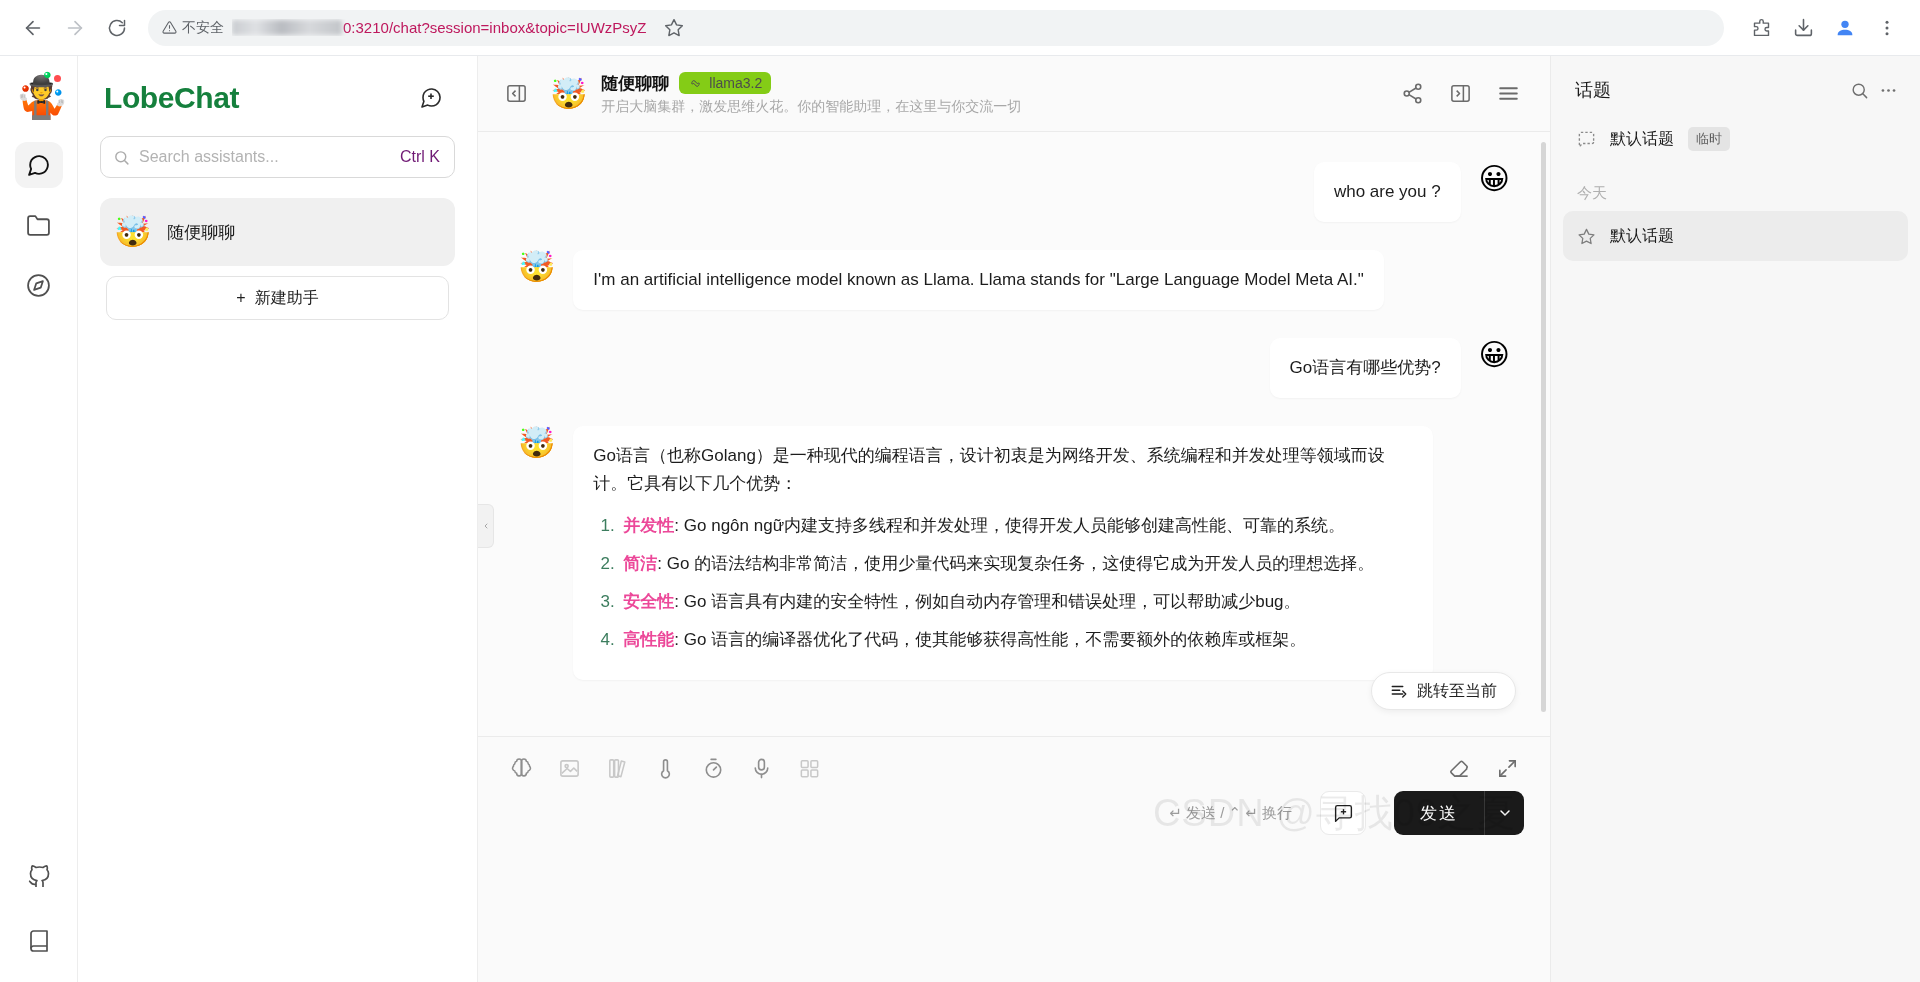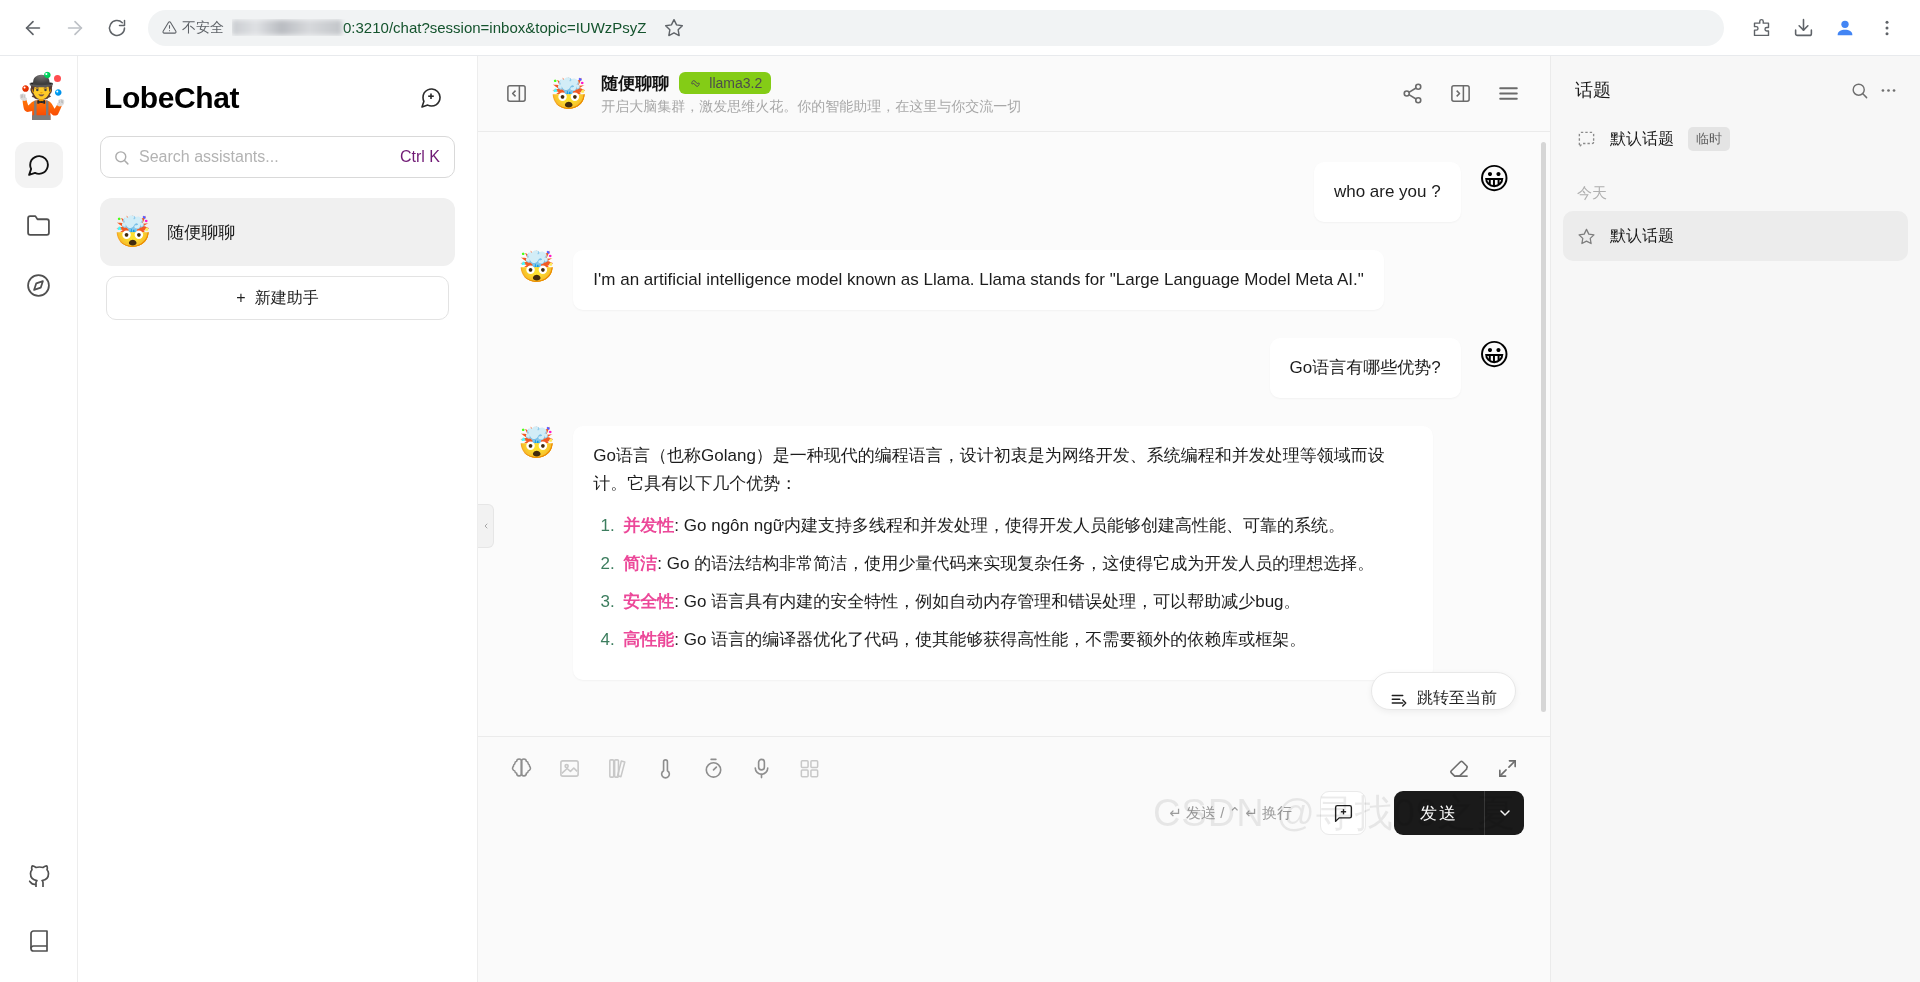--- a/index.html
+++ b/index.html
@@ -23,21 +23,21 @@
   }
   .nav-btn.disabled { color: #bdc1c6; }
   .omnibox {
     flex: 1 1 auto; height: 36px; background: #f1f3f4; border-radius: 18px;
     display: flex; align-items: center; padding: 0 14px; margin: 0 8px;
     gap: 8px; min-width: 0;
   }
   .notsecure { display: flex; align-items: center; gap: 5px; color: #5f6368;
     font-size: 14px; flex: 0 0 auto; }
   .url-wrap { display: flex; align-items: center; font-size: 15px;
-    color: #14532d; white-space: nowrap; overflow: hidden; }
+    color: #be185d; white-space: nowrap; overflow: hidden; }
   .url-blur {
     display: inline-block; width: 110px; height: 15px; margin-right: 1px;
     background: linear-gradient(90deg,#c9ccd0 0%,#dfe1e4 22%,#b9bcc1 45%,#d7d9dc 70%,#c2c5c9 100%);
     filter: blur(2.2px); border-radius: 2px; vertical-align: middle;
   }
   .omni-right { display: flex; align-items: center; gap: 2px; flex: 0 0 auto; }
   .chrome-icons { display: flex; align-items: center; gap: 4px; padding-left: 6px; }
 
   
   .body-row { flex: 1 1 auto; display: flex; min-height: 0; }
@@ -60,21 +60,21 @@
   .rail-bottom { margin-top: auto; display: flex; flex-direction: column;
     align-items: center; gap: 18px; }
 
   
   .sessions {
     width: 400px; min-width: 400px; background: #ffffff;
     border-right: 1px solid #ededed; display: flex; flex-direction: column;
   }
   .sessions-head { display: flex; align-items: center; justify-content: space-between;
     padding: 22px 26px 14px 26px; }
-  .brand { font-size: 30px; font-weight: 700; letter-spacing: -.4px; color: #000000;
+  .brand { font-size: 30px; font-weight: 700; letter-spacing: -.4px; color: #15803d;
     font-family: "Liberation Sans", sans-serif; }
   .search-row { padding: 4px 22px 12px 22px; }
   .search-box {
     height: 42px; border: 1px solid #d9d9d9; border-radius: 10px;
     display: flex; align-items: center; gap: 9px; padding: 0 12px; background: #fff;
   }
   .search-input {
     flex: 1 1 auto; border: none; outline: none; font-size: 16px; color: #2b2b2b;
     background: transparent; font-family: "Liberation Sans", sans-serif;
   }
@@ -140,21 +140,21 @@
   .bubble strong { font-weight: 700; color: #ec4899; }
   .collapse-tab {
     position: absolute; left: 0; top: 372px; width: 16px; height: 44px;
     background: #f2f2f2; border: 1px solid #e6e6e6; border-left: none;
     border-radius: 0 6px 6px 0; display: flex; align-items: center;
     justify-content: center; color: #9a9a9a; font-size: 12px;
   }
   .jump-btn {
     position: absolute; right: 34px; bottom: 26px; height: 38px;
     background: #fff; border: 1px solid #e8e8e8; border-radius: 19px;
-    display: inline-flex; align-items: flex-end; gap: 9px; padding: 0 18px;
+    display: inline-flex; align-items: center; gap: 9px; padding: 0 18px;
     font-size: 16px; color: #1f1f1f; box-shadow: 0 2px 6px rgba(0,0,0,.06);
   }
   .scrollbar {
     position: absolute; right: 4px; top: 10px; width: 5px; height: 570px;
     background: #d6d6d6; border-radius: 3px;
   }
 
   
   .composer { background: #fafafa; border-top: 1px solid #ebebeb;
     display: flex; flex-direction: column; height: 246px; min-height: 246px; }

